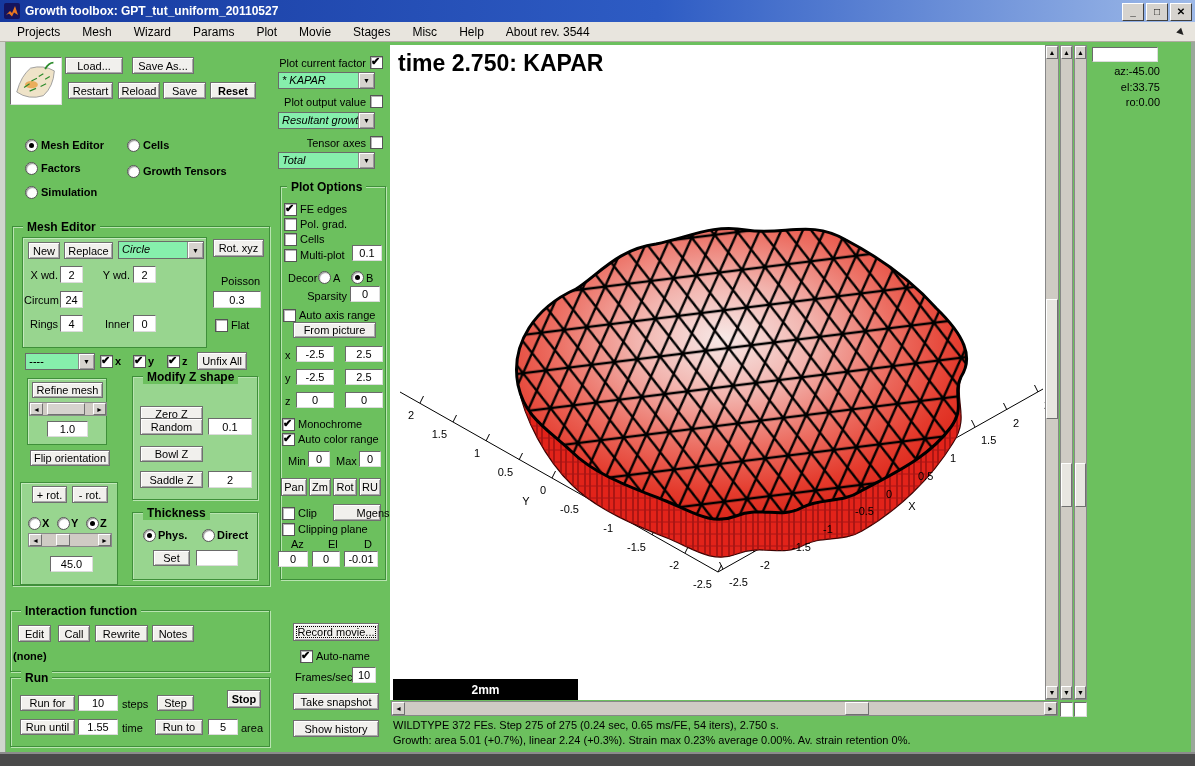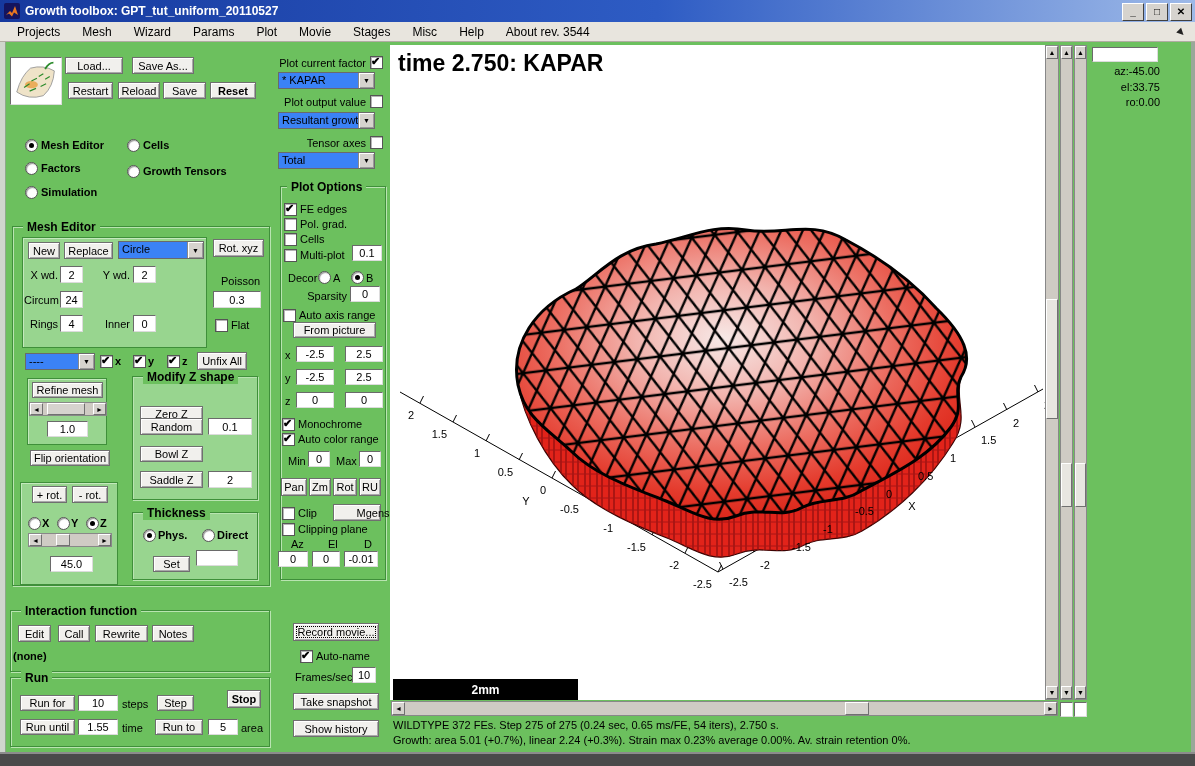--- a/index.html
+++ b/index.html
@@ -30,21 +30,21 @@
     display:flex;align-items:center;justify-content:center;font-size:11px;box-sizing:border-box;white-space:nowrap;}
   .btn.focus{outline:1px dotted #000;outline-offset:-4px;}
   .field{position:absolute;background:#fff;border:1px solid;border-color:#6a6a6a #dcdcdc #dcdcdc #6a6a6a;
     display:flex;align-items:center;justify-content:center;font-size:11px;box-sizing:border-box;}
   .lbl{position:absolute;white-space:nowrap;font-size:11px;line-height:12px;}
   .lbl.r{text-align:right;}
   .cb{position:absolute;width:11px;height:11px;background:#fff;border:1px solid #555;box-shadow:inset 1px 1px 0 #b5b5b5;box-sizing:content-box;}
   .cb.on::after{content:"✔";position:absolute;left:0;top:-2px;font-size:11px;font-weight:bold;color:#000;}
   .rb{position:absolute;width:11px;height:11px;background:#fff;border:1px solid #555;border-radius:50%;box-shadow:inset 1px 1px 1px #999;}
   .rb.on::after{content:"";position:absolute;left:3px;top:3px;width:5px;height:5px;border-radius:50%;background:#000;}
-  .dd{position:absolute;background:#3b82f6;border:1px solid #6a6a6a;display:flex;align-items:stretch;box-sizing:border-box;}
+  .dd{position:absolute;background:#86efac;border:1px solid #6a6a6a;display:flex;align-items:stretch;box-sizing:border-box;font-style:italic;}
   .dd .dt{flex:1;padding:1px 0 0 3px;font-size:11px;white-space:nowrap;overflow:hidden;}
   .dd .db{width:15px;background:#d6d3ce;border-left:1px solid #8a8a8a;
     box-shadow:inset 1px 1px 0 #fff,inset -1px -1px 0 #999;display:flex;align-items:center;justify-content:center;font-size:7px;}
   .slider{position:absolute;display:flex;background:#cfcbc4;border:1px solid #888;box-sizing:border-box;}
   .sbtn{width:13px;background:#d6d3ce;border:1px solid;border-color:#fff #707070 #707070 #fff;
     font-size:7px;display:flex;align-items:center;justify-content:center;box-sizing:border-box;}
   .strack{flex:1;position:relative;}
   .sthumb{position:absolute;top:0;height:100%;background:#d6d3ce;border:1px solid;border-color:#fff #707070 #707070 #fff;box-sizing:border-box;}
   .vscroll{position:absolute;background:#cfcbc4;border:1px solid #888;display:flex;flex-direction:column;box-sizing:border-box;}
   .vbtn{height:13px;background:#d6d3ce;border:1px solid;border-color:#fff #707070 #707070 #fff;
@@ -200,21 +200,21 @@
   </div>
   <div class="field" style="left:50px;top:556px;width:43px;height:16px;">45.0</div>
 
   <div class="grp light" style="left:132px;top:512px;width:126px;height:68px;">
     <span class="gt">Thickness</span>
   </div>
   <span class="rb on" style="left:143px;top:529px;"></span>
   <span class="lbl bold" style="left:158px;top:529px;">Phys.</span>
   <span class="rb" style="left:202px;top:529px;"></span>
   <span class="lbl bold" style="left:217px;top:529px;">Direct</span>
-  <div class="btn" style="left:153px;top:550px;width:37px;height:16px;margin-top:6px;">Set</div>
+  <div class="btn" style="left:153px;top:550px;width:37px;height:16px;">Set</div>
   <div class="field" style="left:196px;top:550px;width:42px;height:16px;"></div>
 
   <div class="grp" style="left:10px;top:610px;width:260px;height:62px;">
     <span class="gt">Interaction function</span>
   </div>
   <div class="btn" style="left:18px;top:625px;width:33px;height:17px;">Edit</div>
   <div class="btn" style="left:58px;top:625px;width:32px;height:17px;">Call</div>
   <div class="btn" style="left:95px;top:625px;width:53px;height:17px;">Rewrite</div>
   <div class="btn" style="left:152px;top:625px;width:42px;height:17px;">Notes</div>
   <span class="lbl bold" style="left:13px;top:650px;">(none)</span>

